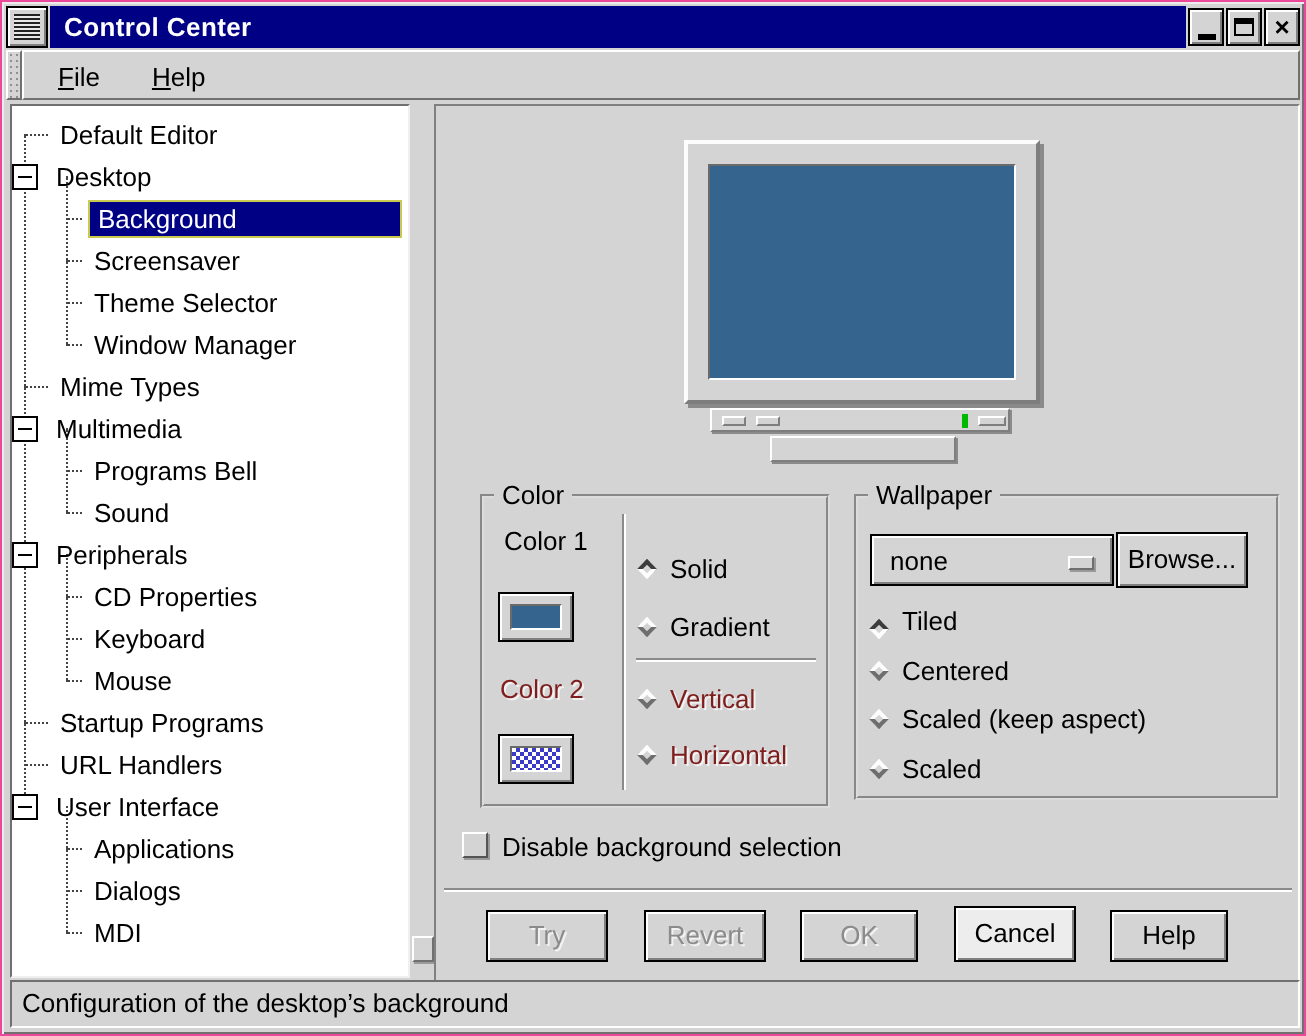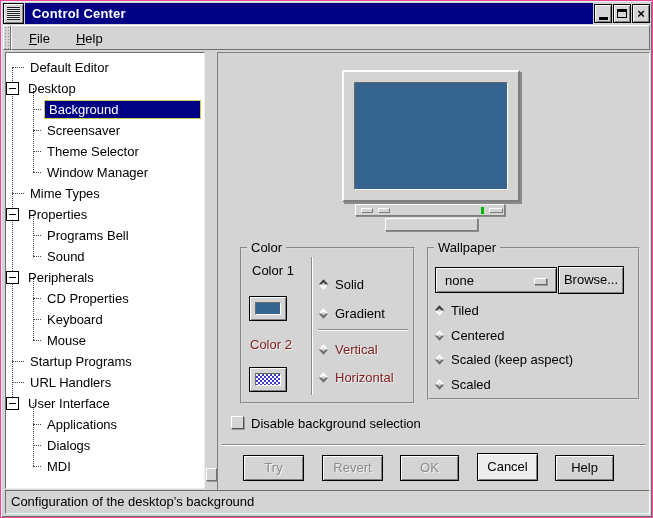--- a/index.html
+++ b/index.html
@@ -165,21 +165,21 @@
       <div class="trow d1">
           <span class="stub"></span>
           <span class="lbl">Window Manager</span>
         </div>
       <div class="trow d0">
           <span class="stub"></span>
           <span class="lbl">Mime Types</span>
         </div>
       <div class="trow d0">
           <span class="expander"></span>
-          <span class="lbl">Properties</span>
+          <span class="lbl">Multimedia</span>
         </div>
       <div class="trow d1">
           <span class="stub"></span>
           <span class="lbl">Programs Bell</span>
         </div>
       <div class="trow d1">
           <span class="stub"></span>
           <span class="lbl">Sound</span>
         </div>
       <div class="trow d0">
@@ -270,21 +270,21 @@
       </div>
     </div>
 
     <div class="frame frame-wallpaper">
       <span class="frame-title">Wallpaper</span>
       <div class="option-menu btn3d">
         <span>none</span>
         <span class="option-indicator"></span>
       </div>
       <div class="browse-btn btn3d">Browse...</div>
-      <div class="radio-row" style="left:7px;top:54px;">
+      <div class="radio-row" style="left:7px;top:54px;align-items:flex-end;">
         <span class="diamond on"></span>
         <span>Tiled</span>
       </div>
       <div class="radio-row" style="left:7px;top:79px;">
         <span class="diamond"></span>
         <span>Centered</span>
       </div>
       <div class="radio-row" style="left:7px;top:103px;">
         <span class="diamond"></span>
         <span>Scaled (keep aspect)</span>

